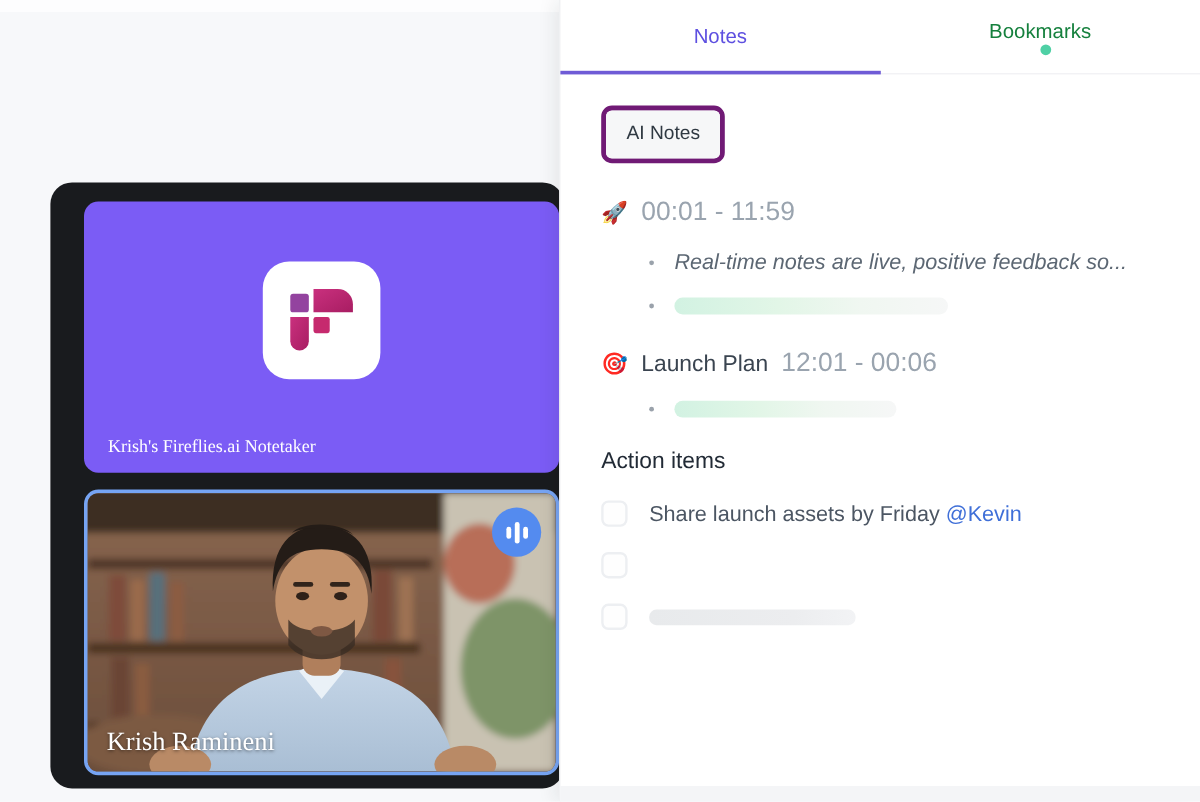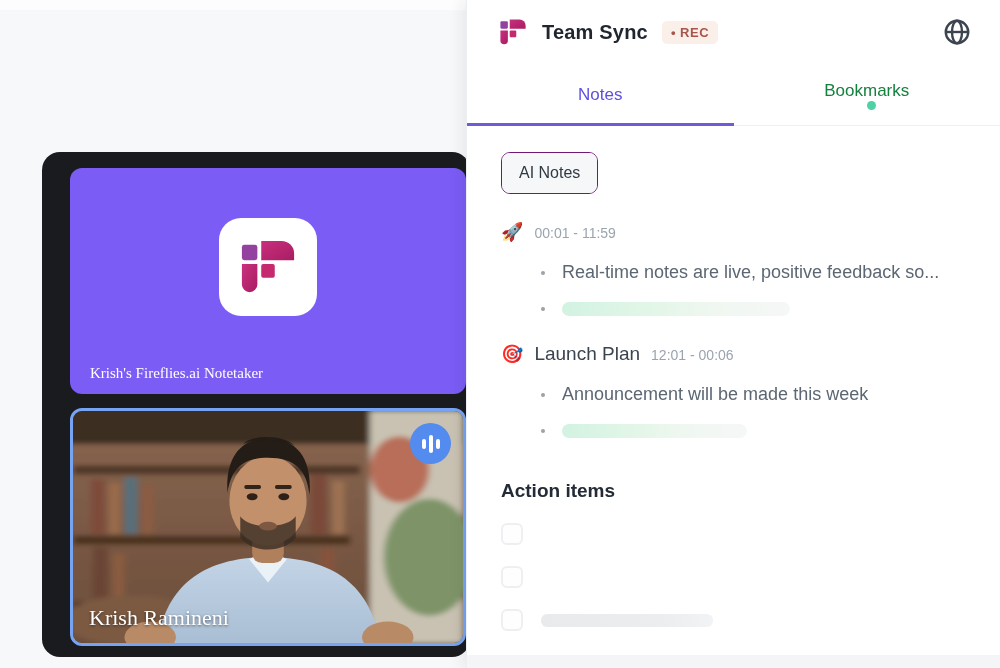--- a/index.html
+++ b/index.html
@@ -37,38 +37,38 @@
 
   .tabs { display:flex; height:62px; position:relative; }
   .tab { flex:1; display:flex; align-items:center; justify-content:center; font-size:17px; cursor:pointer; }
   .tab.active { color:#5D4FE0; font-weight:500; }
   .tab.inactive { color:#15803d;flex-direction:column; }
   .tab .dot { width:9px; height:9px; border-radius:50%; background:#4FD0A5; margin-left:10px; }
   .tabs::after { content:""; position:absolute; left:0; right:0; bottom:0; height:1px; background:#EFEFF3; }
   .tab-underline { position:absolute; left:0; bottom:0; width:50%; height:3px; background:#6F5BD6; z-index:2; }
 
   .panel-body { padding:26px 26px 0 34px; }
-  .segmented { display:inline-flex; border:1px solid #701a75; border-radius:9px; overflow:hidden; background:#15803d; }
+  .segmented { display:inline-flex; border:4px solid #701a75; border-radius:9px; overflow:hidden; background:#15803d; }
   .segment { font-size:16px; padding:11px 17px; cursor:pointer; }
   .segment.active { background:#F6F7F8; color:#2F3942; }
   .segment.inactive { background:#FFFFFF; color:#8A929C; border-left:1px solid #E7E9ED; }
 
   .note-section { margin-top:27px; }
   .section-title-row { display:flex; align-items:baseline; gap:11px; }
   .section-emoji { font-size:18px; }
   .section-title { font-size:19px; font-weight:500; color:#3A4450; }
-  .section-time { font-size:14px; color:#9AA4AF; }
+  .section-time { font-size:22px; color:#9AA4AF; }
   .bullet-row { display:flex; align-items:center; margin:19px 0 0 40px; }
   .bullet-dot { width:4px; height:4px; border-radius:50%; background:#9AA2AB; margin-right:17px; flex:none; }
-  .bullet-text { font-size:18px; color:#5C6773; white-space:nowrap; }
+  .bullet-text { font-size:18px; color:#5C6773; white-space:nowrap;font-style:italic; }
   .skeleton-green { height:14px; border-radius:7px;
     background:linear-gradient(90deg,#D2F2E2 0%,#E2F6E7 38%,#F0F7F1 68%,#F6F7F7 100%); }
   .sk-w1 { width:228px; } .sk-w2 { width:185px; }
 
-  .action-heading { margin-top:42px; font-size:19px; font-weight:700; color:#222B36; }
+  .action-heading { margin-top:26px; font-size:19px; font-weight:400; color:#222B36; }
   .action-row { display:flex; align-items:center; margin-top:21px; }
   .checkbox { width:22px; height:22px; border:2px solid #EDEFF2; border-radius:6px; background:#FEFEFE;
     margin-right:18px; flex:none; cursor:pointer; }
   .action-text { font-size:18px; color:#4C5663; }
   .mention { color:#3F6FD8; }
   .skeleton-gray { height:13px; width:172px; border-radius:6px;
     background:linear-gradient(90deg,#E8EAEC 0%,#ECEDEF 70%,#F2F3F5 100%); }
   .panel-footer-strip { position:absolute; left:0; right:0; bottom:0; height:13px; background:#F4F5F7; }
 </style>
 </head>
@@ -154,37 +154,20 @@
           <i></i>
           <i></i>
           <i></i>
         </div>
       <div class="name-label">Krish Ramineni</div>
     </div>
   </div>
 
   <div class="panel">
 
-    <div class="panel-header">
-      <svg width="28" height="30" viewBox="0 0 60 60">
-        <rect x="3" y="7" width="16" height="16" rx="2.5" fill="#93439F"></rect>
-        <path d="M23 3 h21 a13 13 0 0 1 13 13 v7 h-34 z" fill="url(#ffpink)"></path>
-        <rect x="23" y="27" width="14" height="14" rx="2" fill="#C62A6E"></rect>
-        <path d="M3 27 h16 v21 a8 8 0 0 1 -16 0 z" fill="url(#ffpink)"></path>
-      </svg>
-      <span class="panel-title">Team Sync</span>
-      <span class="rec-badge">• REC</span>
-      <span class="globe-wrap">
-        <svg width="30" height="30" viewBox="0 0 24 24" fill="none" stroke="#3C4450" stroke-width="1.9">
-          <circle cx="12" cy="12" r="9"></circle>
-          <ellipse cx="12" cy="12" rx="4" ry="9"></ellipse>
-          <line x1="3" y1="12" x2="21" y2="12"></line>
-        </svg>
-      </span>
-    </div>
 
     <div class="tabs">
       <div class="tab active">Notes</div>
       <div class="tab inactive">
         <span>Bookmarks</span>
         <span class="dot"></span>
       </div>
       <div class="tab-underline"></div>
     </div>
 
@@ -212,33 +195,30 @@
 
       
       <div class="note-section">
         <div class="section-title-row">
           <span class="section-emoji">🎯</span>
           <span class="section-title">Launch Plan</span>
           <span class="section-time">12:01 - 00:06</span>
         </div>
         <div class="bullet-row">
           <span class="bullet-dot"></span>
-          <span class="bullet-text">Announcement will be made this week</span>
-        </div>
-        <div class="bullet-row">
-          <span class="bullet-dot"></span>
           <span class="skeleton-green sk-w2"></span>
         </div>
       </div>
 
       
       <div class="action-heading">Action items</div>
 
       <div class="action-row">
         <span class="checkbox"></span>
+        <span class="action-text"><span>Share launch assets by Friday </span><span class="mention">@Kevin</span></span>
       </div>
 
       <div class="action-row">
         <span class="checkbox"></span>
       </div>
 
       <div class="action-row">
         <span class="checkbox"></span>
         <span class="skeleton-gray"></span>
       </div>

